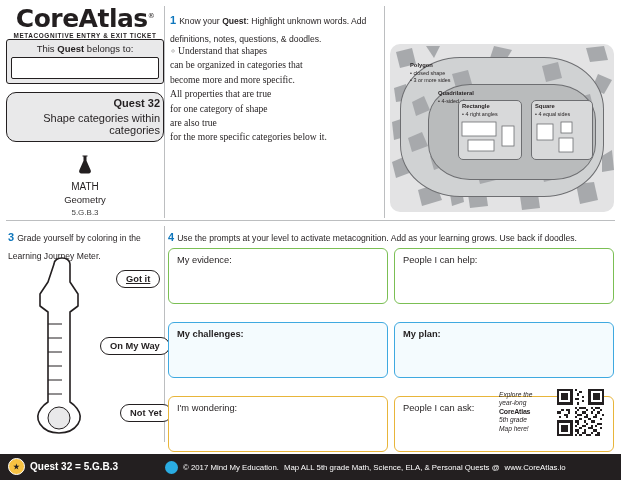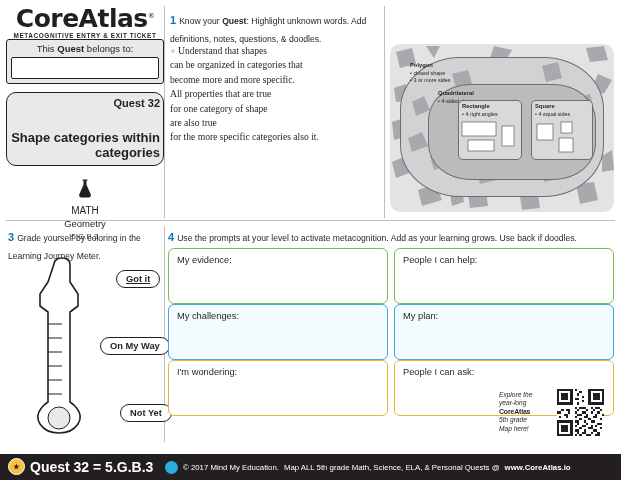--- a/index.html
+++ b/index.html
@@ -39,21 +39,21 @@
   .belongs-box b { font-weight: bold; }
   .belongs-field {
     background:#ffffff; border:1px solid #231f20; border-radius:2px;
     height: 22px; margin-top: 3px;
   }
   .quest-box {
     margin-top: 8px; border: 1.2px solid #231f20; border-radius: 10px;
     background: #e9e9ea; text-align: right; padding: 4px 3px 5px 3px;
   }
   .quest-title { font-size: 11px; font-weight: bold; }
-  .quest-desc { font-size: 13px; margin-top: 21px; font-weight: bold; }
+  .quest-desc { font-size: 11px; margin-top: 3px; }
 
   .subject-block { margin-top: 12px; text-align: center; }
   .subject-icon { font-size: 15px; line-height: 1; }
   .subject-name { font-size: 10px; font-weight: normal; margin-top: 3px; }
   .subject-domain { font-size: 9.5px; margin-top: 2px; }
   .subject-standard { font-size: 8px; margin-top: 3px; color: #444; }
 
   
   .step-num {
     font-weight: bold; font-size: 11px; color: #0e76bc; margin-right: 3px;
@@ -102,27 +102,27 @@
     background: #ffffff; font-size: 9.3px; font-weight: bold;
     padding: 3px 9px; text-align: center; white-space: nowrap;
   }
   .badge-got { left: 108px; top: 18px; color:#231f20;text-decoration:underline; }
   .badge-omw { left: 92px; top: 85px; }
   .badge-not { left: 112px; top: 152px; }
 
   
   .s4 { position: absolute; left: 168px; top: 227px; width: 448px; }
   .grid4 { position: absolute; left: 168px; top: 248px; width: 446px; }
-  .cellrow { display: flex; gap: 6px; margin-bottom: 0; }
+  .cellrow { display: flex; gap: 6px; margin-bottom: 18px; }
   .cell {
     flex: 1; height: 56px; border-radius: 6px; border: 1.3px solid #999;
     background: #ffffff; padding: 6px 8px; font-size: 9.3px; color: #231f20;
   }
   .row-green .cell { border-color: #7bbf54; }
-  .row-blue .cell { border-color: #3fa9e0; background:#f4fbfe; }
+  .row-blue .cell { border-color: #3fa9e0; background:#f4fbfe;font-weight:bold; }
   .row-gold .cell { border-color: #e8b53a; }
   .cell-gold-right { position: relative; }
 
   .qr-block {
     position: absolute; right: 4px; top: 248px; width: 116px; height: 56px;
     display: flex; align-items: center; gap: 4px;
   }
   .qr-text { font-size: 6.6px; line-height: 1.25; font-style: italic; color:#231f20; width:54px; }
   .qr-text .coreatlas { font-style: normal; font-weight: bold; font-size: 7px; letter-spacing:-0.2px;}
   .qr {
@@ -137,30 +137,30 @@
   .footer-left {
     position: absolute; left: 8px; top: 4px;
     display: flex; align-items: center; gap: 5px;
   }
   .seal {
     width: 17px; height: 17px; border-radius: 50%;
     background: #f7c242; border: 1.2px solid #fff;
     display:flex; align-items:center; justify-content:center;
     font-size: 7px; color:#231f20; font-weight:bold;
   }
-  .footer-quest { font-size: 14px; font-weight: bold; text-align: right; }
+  .footer-quest { font-size: 10px; font-weight: bold; text-align: right; }
   .footer-center {
     position: absolute; left: 165px; top: 7px;
     font-size: 7.8px; display:flex; align-items:center; gap:5px;
   }
   .globe {
     width: 13px; height:13px; border-radius:50%;
     background:#2aace2; display:inline-block;
   }
-  .footer-center .url { font-weight: bold; }
+  .footer-center .url { font-weight: normal; }
   .footer-center .cc { font-size: 7.8px; }
 
   .divider {
     position: absolute; left: 6px; width: 609px; height: 1px; background: #bcbec0;
   }
   .vdivider { position:absolute; width:1px; background:#bcbec0; }
 </style>
 </head>
 <body>
 
@@ -200,21 +200,21 @@
     <span class="step-num">1</span><span class="step-text"><span>Know your </span><b>Quest</b><span>: Highlight unknown words. Add definitions, notes, questions, &amp; doodles.</span></span>
   </div>
 
   <div class="s1-body">
     <span class="bullet">∘</span><span>Understand that shapes</span><br>
     <span>can be organized in categories that</span><br>
     <span>become more and more specific.</span><br>
     <span>All properties that are true</span><br>
     <span>for one category of shape</span><br>
     <span>are also true</span><br>
-    <span>for the more specific categories also it.</span>
+    <span>for the more specific categories below it.</span>
   </div>
 
 
   <div class="illus">
 
     <svg width="224" height="168" viewBox="0 0 224 168" style="position:absolute;left:0;top:0;">
       <polygon points="6,8 22,4 26,20 10,24" fill="#a7a9ac"></polygon>
       <polygon points="36,2 50,2 44,14" fill="#a7a9ac"></polygon>
       <polygon points="104,2 122,6 116,16 100,14" fill="#a7a9ac"></polygon>
       <polygon points="196,4 214,2 218,16 200,18" fill="#a7a9ac"></polygon>

